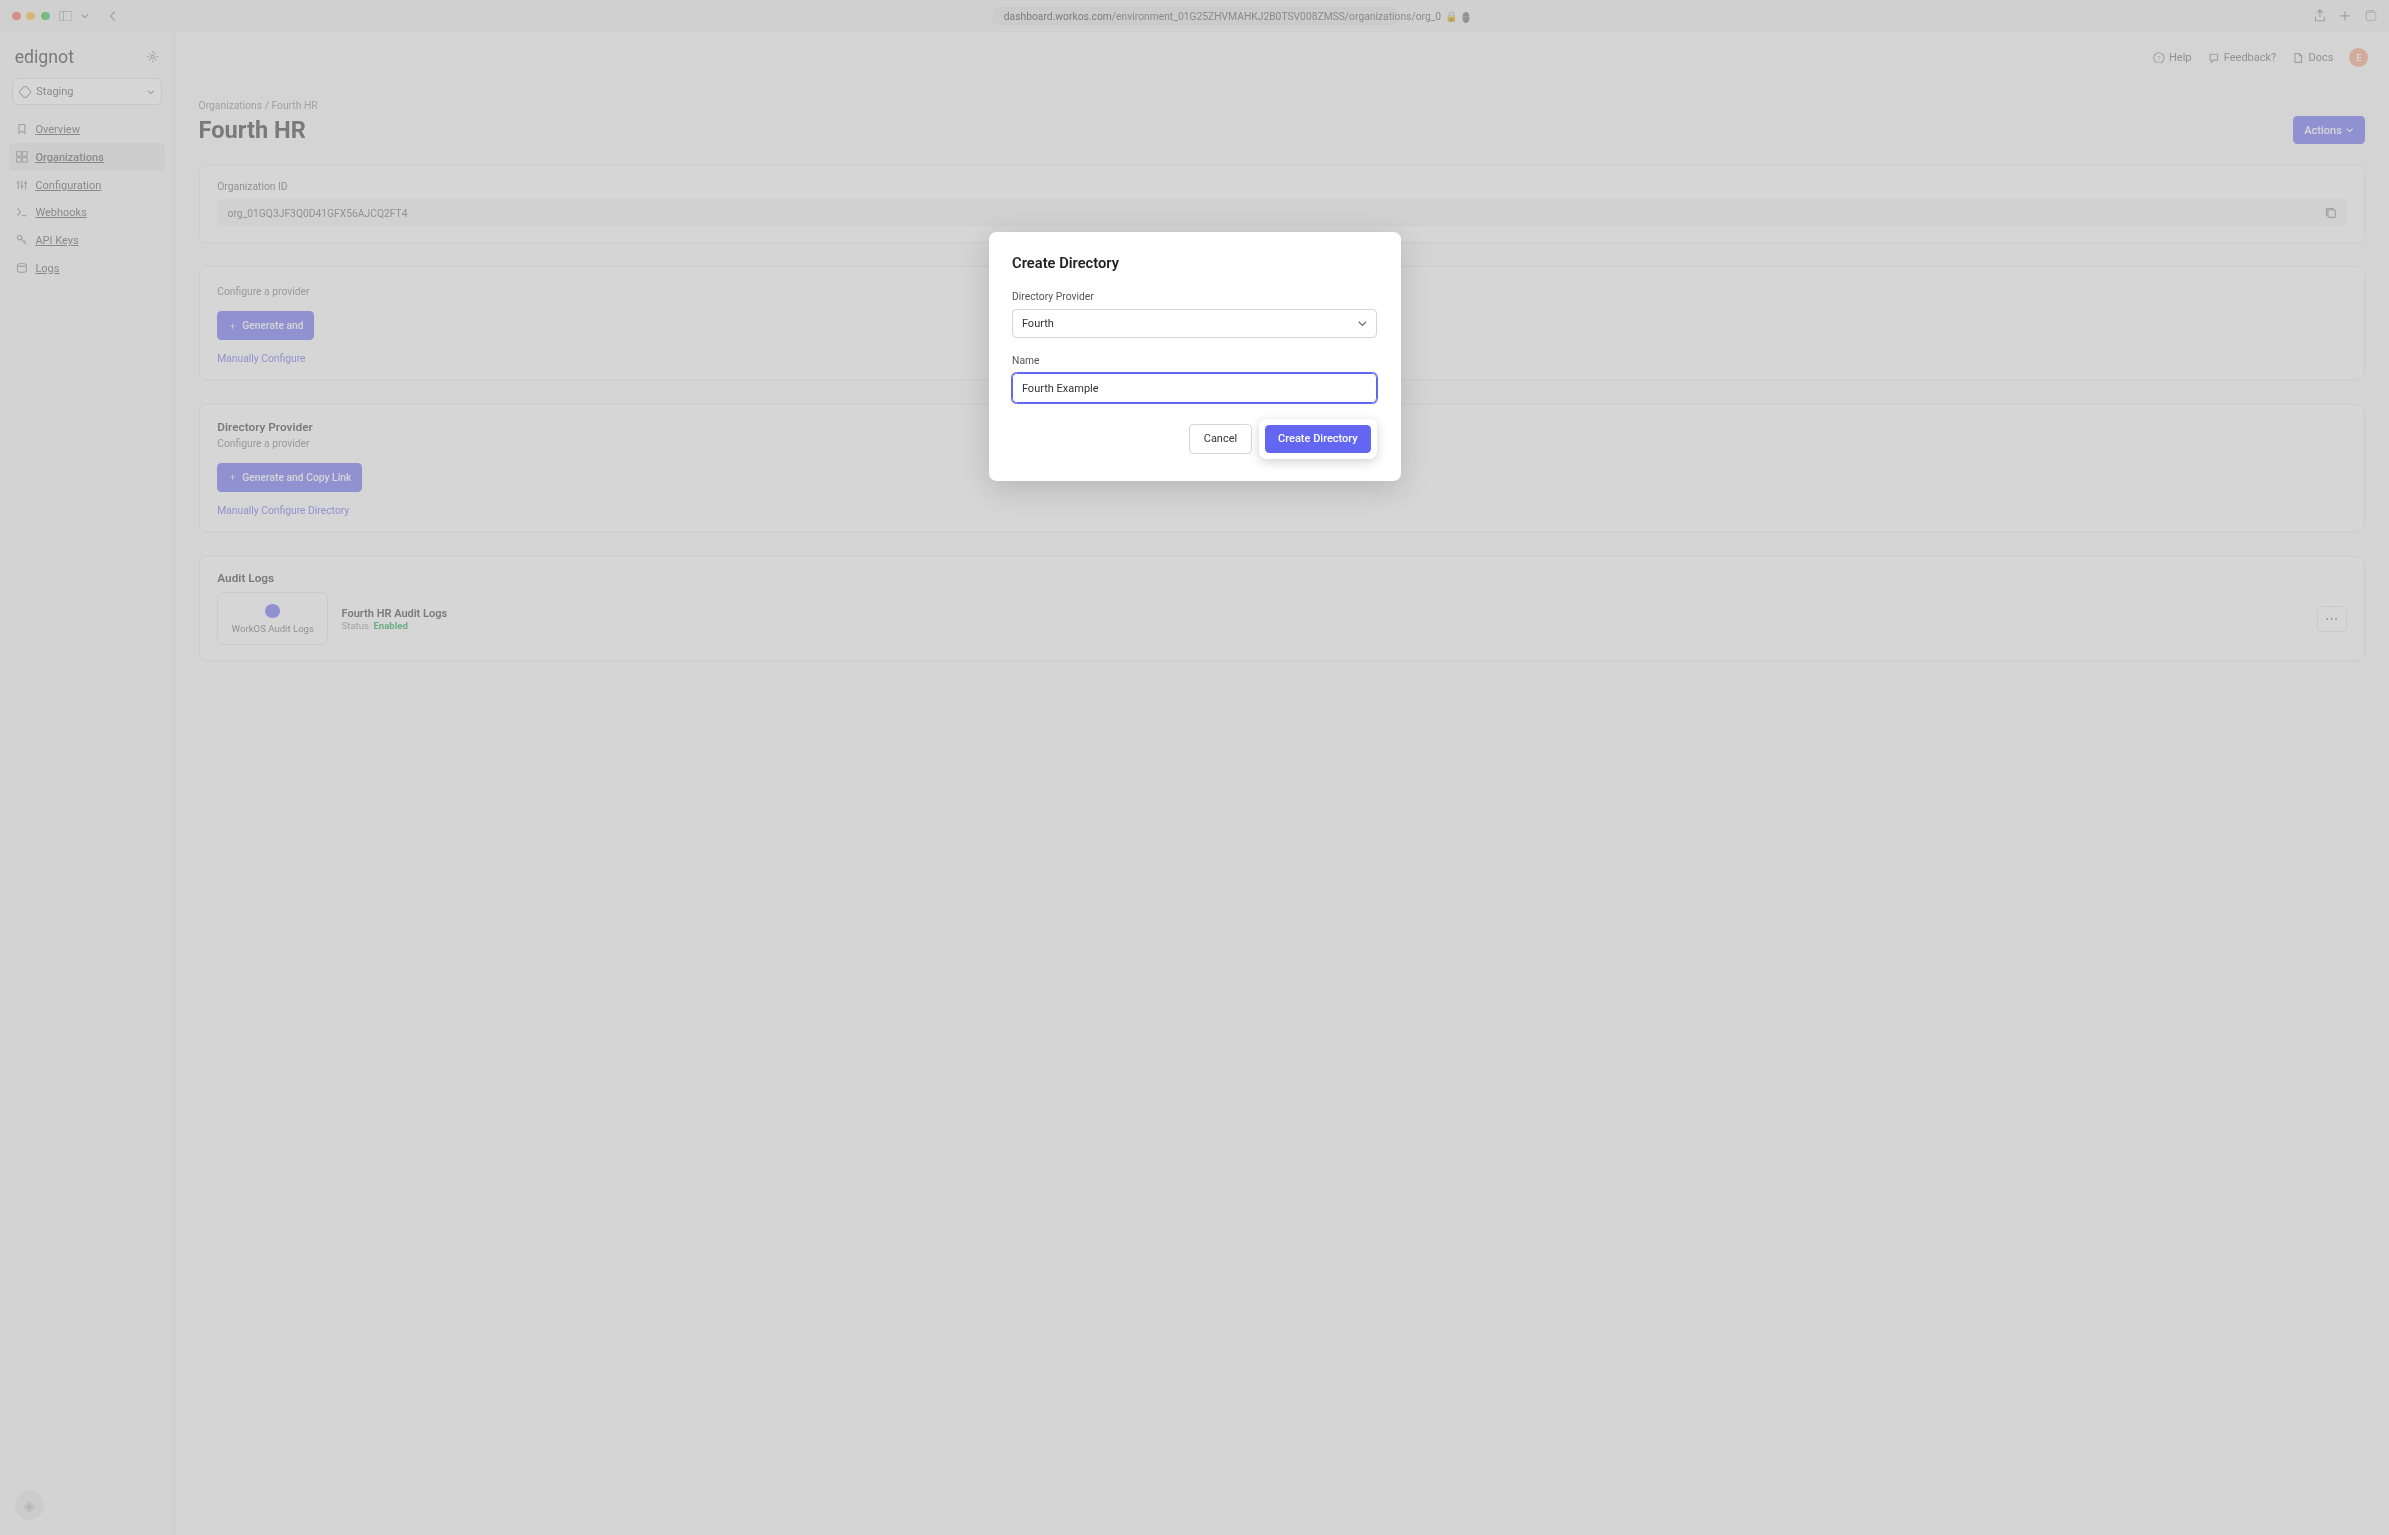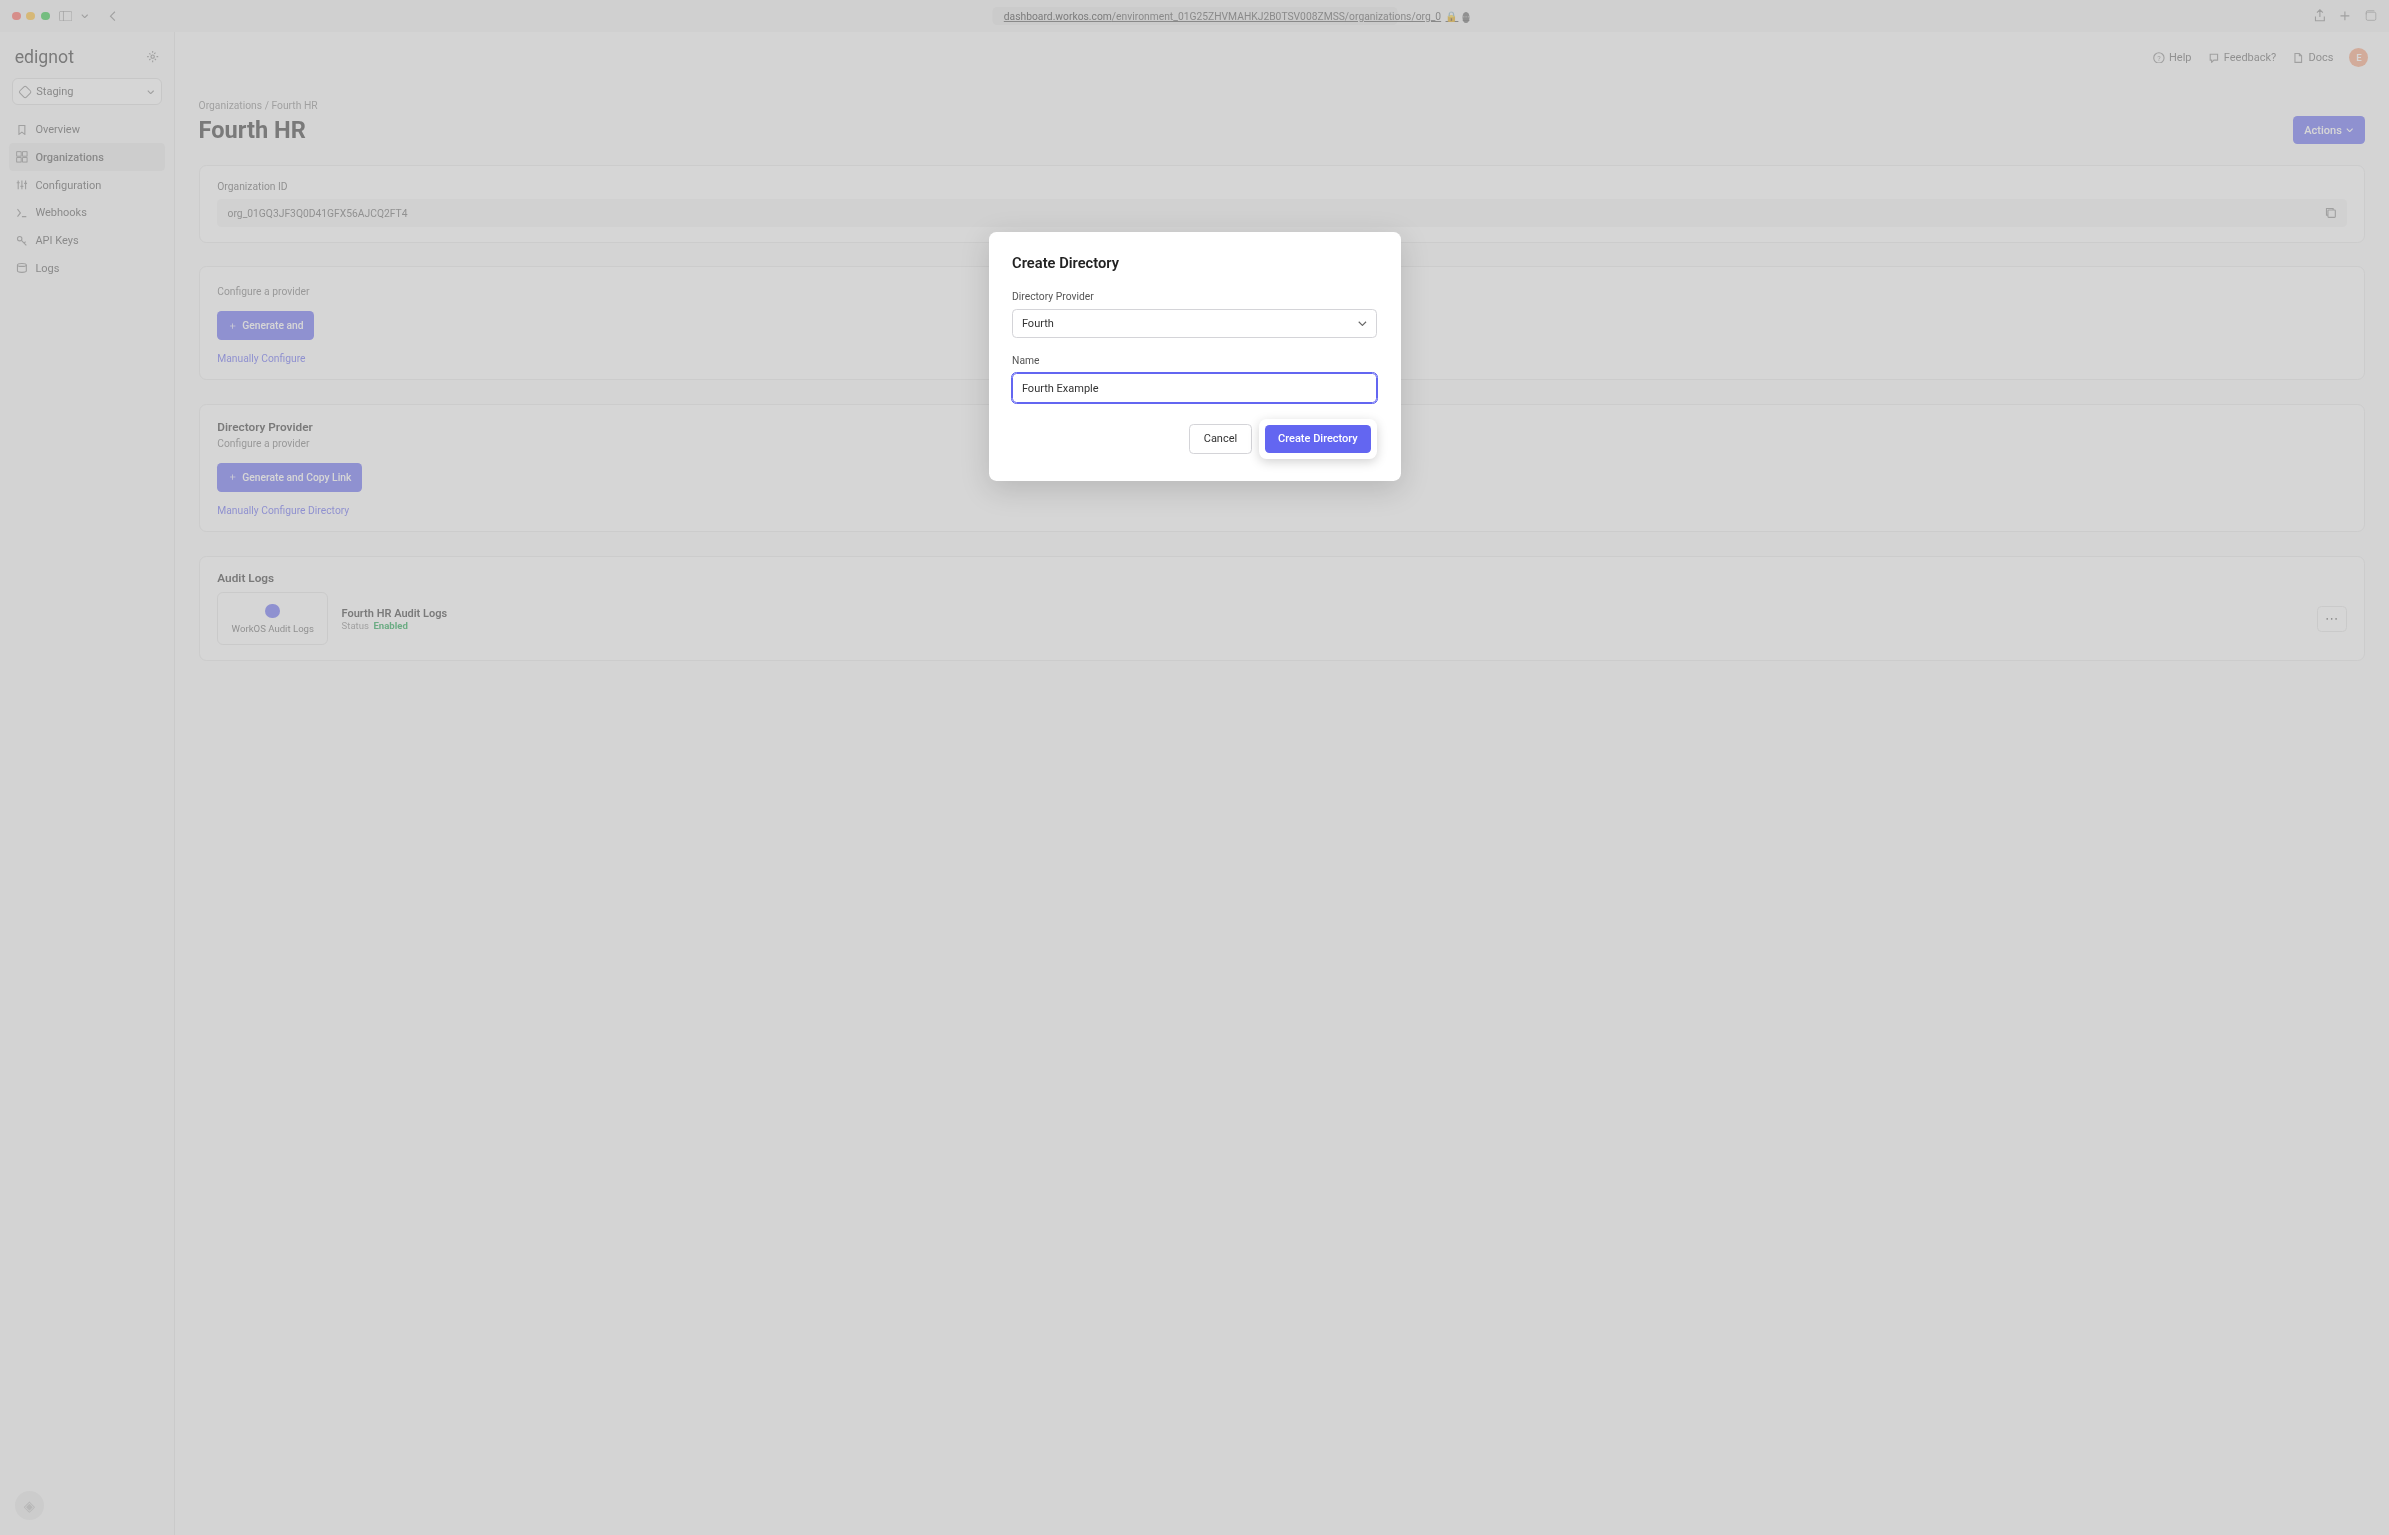--- a/index.html
+++ b/index.html
@@ -2,33 +2,33 @@
 <html style="font-size:11.8px"><head>
 <meta charset="utf-8">
 <style>
 * { margin:0; padding:0; box-sizing:border-box; font-family:-apple-system,BlinkMacSystemFont,"Segoe UI",Roboto,sans-serif; }
 body { background:#f8f8f8; width:2389px; height:1535px; position:relative; overflow:hidden; }
 .titlebar { height:32px; background:#f2f2f2; display:flex; align-items:center; padding:0 11.8px; gap:8.8px; position:relative; }
 .traffic { display:flex; gap:5.9px; }
 .traffic-dot { width:8.8px; height:8.8px; border-radius:50%; }
 .tdr{background:#ff5f57}.tdy{background:#febc2e}.tdg{background:#28c840}
 .tb-icon { color:#777; display:flex; align-items:center; }
-.urlbar { position:absolute; left:50%; transform:translateX(-50%); background:#e6e6e6; border-radius:4.4px; padding:2.9px 7.4px; display:flex; align-items:flex-end; gap:4.4px; font-size:10.3px; color:#555; width:405px;text-decoration:underline; }
+.urlbar { position:absolute; left:50%; transform:translateX(-50%); background:#e6e6e6; border-radius:4.4px; padding:2.9px 7.4px; display:flex; align-items:flex-end; gap:4.4px; font-size:10.3px; color:#555; width:405px; }
 .urlbar .domain { color:#333; }
 .tb-right { margin-left:auto; display:flex; gap:13.3px; }
 .app { display:flex; height:calc(100% - 32px); }
 .sidebar { width:175px; background:#f8f8f8; border-right:0.7px solid #e5e5e5; padding:8.8px; }
 .ws-header { display:flex; align-items:center; justify-content:space-between; padding:5.9px; }
 .ws-name { font-size:17.7px; font-weight:400; color:#333; }
 .gear { color:#888; }
 .env-pill { background:#fff; border:0.7px solid #ddd; border-radius:5.9px; padding:5.9px 7.4px; display:flex; align-items:center; gap:5.9px; margin:5.9px 2.9px; font-size:11px; color:#555; }
 .env-pill .cube { width:10.3px; height:10.3px; border:1.5px solid #888; border-radius:2.2px; transform:rotate(45deg); }
 .chev { margin-left:auto; color:#888; }
 .nav { margin-top:10.3px; }
-.nav-item { display:flex; align-items:center; gap:7.4px; padding:7.4px 7.4px; border-radius:4.4px; font-size:11px; color:#555; cursor:pointer; }
+.nav-item { display:flex; gap:7.4px; padding:7.4px 7.4px; border-radius:4.4px; font-size:11px; color:#555; cursor:pointer;text-decoration:underline; }
 .nav-item.active { background:#ebebeb; font-weight:500; }
 .nav-icon { width:11.8px; height:11.8px; display:inline-block; }
 .bottom-logo { position:absolute; bottom:14.7px; left:14.7px; width:29.5px; height:29.5px; border-radius:50%; background:#e8e8e8; display:flex; align-items:center; justify-content:center; color:#bbb; font-size:14.7px; }
 .main { flex:1; background:#fbfbfb; overflow:auto; position:relative; }
 .topbar { height:52px; display:flex; align-items:center; justify-content:flex-end; padding:0 20.6px; gap:16px; border-bottom:0.7px solid transparent; }
 .tb-link { display:flex; align-items:center; gap:4.4px; font-size:11px; color:#666; }
 .avatar { width:19px; height:19px; border-radius:50%; background:#f7a07a; color:#fff; display:flex; align-items:center; justify-content:center; font-size:9.6px; font-weight:600; }
 .content { padding:14.7px 23.6px; }
 .crumbs { font-size:10.3px; color:#888; margin-bottom:4.4px; }
 .crumbs a { color:#888; text-decoration:none; }

